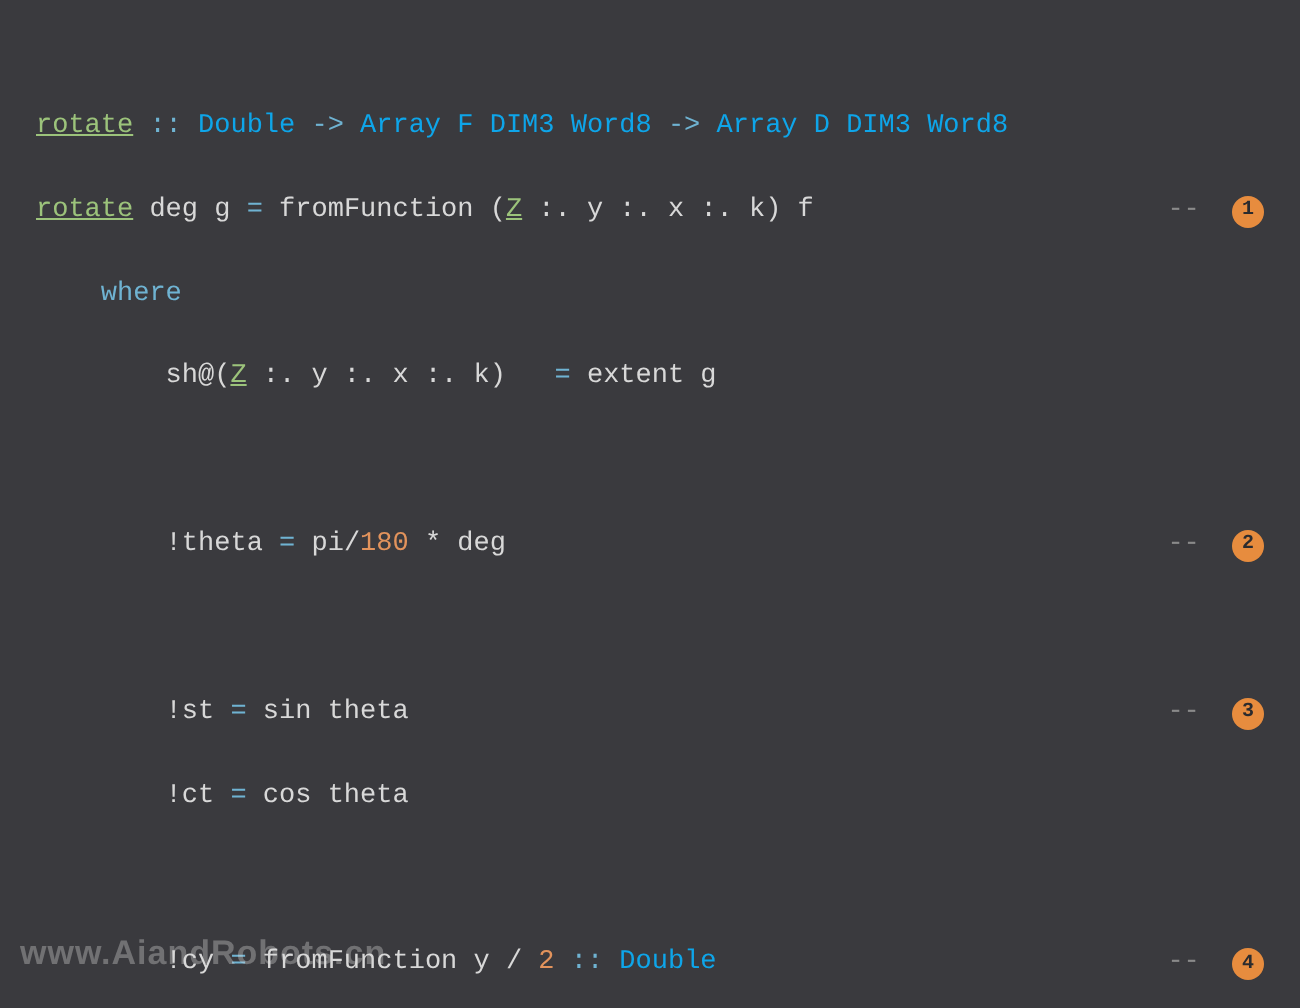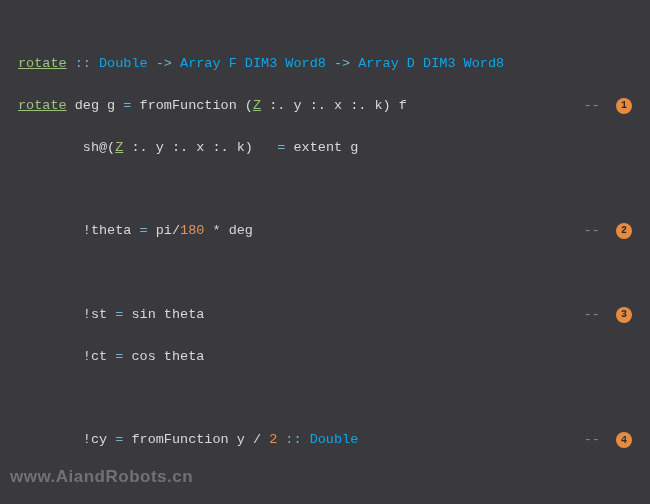--- a/index.html
+++ b/index.html
@@ -61,20 +61,21 @@
     pointer-events: none;
   }
 </style>
 </head>
 <body>
 
 <div class="code-container">
 
 <span class="line"><span class="kw-green">rotate</span><span class="kw-blue"> :: </span><span class="type">Double</span><span class="kw-blue"> -&gt; </span><span class="type">Array F DIM3 Word8</span><span class="kw-blue"> -&gt; </span><span class="type">Array D DIM3 Word8</span></span>
 <span class="line"><span class="kw-green">rotate</span><span> deg g </span><span class="kw-blue">=</span><span> fromFunction (</span><span class="kw-green">Z</span><span> :. y :. x :. k) f</span><span class="dashes">-- </span><span class="badge">1</span></span>
+<span class="line"><span>    </span><span class="kw-blue">where</span></span>
 <span class="line"><span>        sh@(</span><span class="kw-green">Z</span><span> :. y :. x :. k)   </span><span class="kw-blue">=</span><span> extent g</span></span>
 <span class="line"><span></span></span>
 <span class="line"><span>        !theta </span><span class="kw-blue">=</span><span> pi/</span><span class="num">180</span><span> * deg</span><span class="dashes">-- </span><span class="badge">2</span></span>
 <span class="line"><span></span></span>
 <span class="line"><span>        !st </span><span class="kw-blue">=</span><span> sin theta</span><span class="dashes">-- </span><span class="badge">3</span></span>
 <span class="line"><span>        !ct </span><span class="kw-blue">=</span><span> cos theta</span></span>
 <span class="line"><span></span></span>
 <span class="line"><span>        !cy </span><span class="kw-blue">=</span><span> fromFunction y / </span><span class="num">2</span><span class="kw-blue"> :: </span><span class="type">Double</span><span class="dashes">-- </span><span class="badge">4</span></span>
 
 

